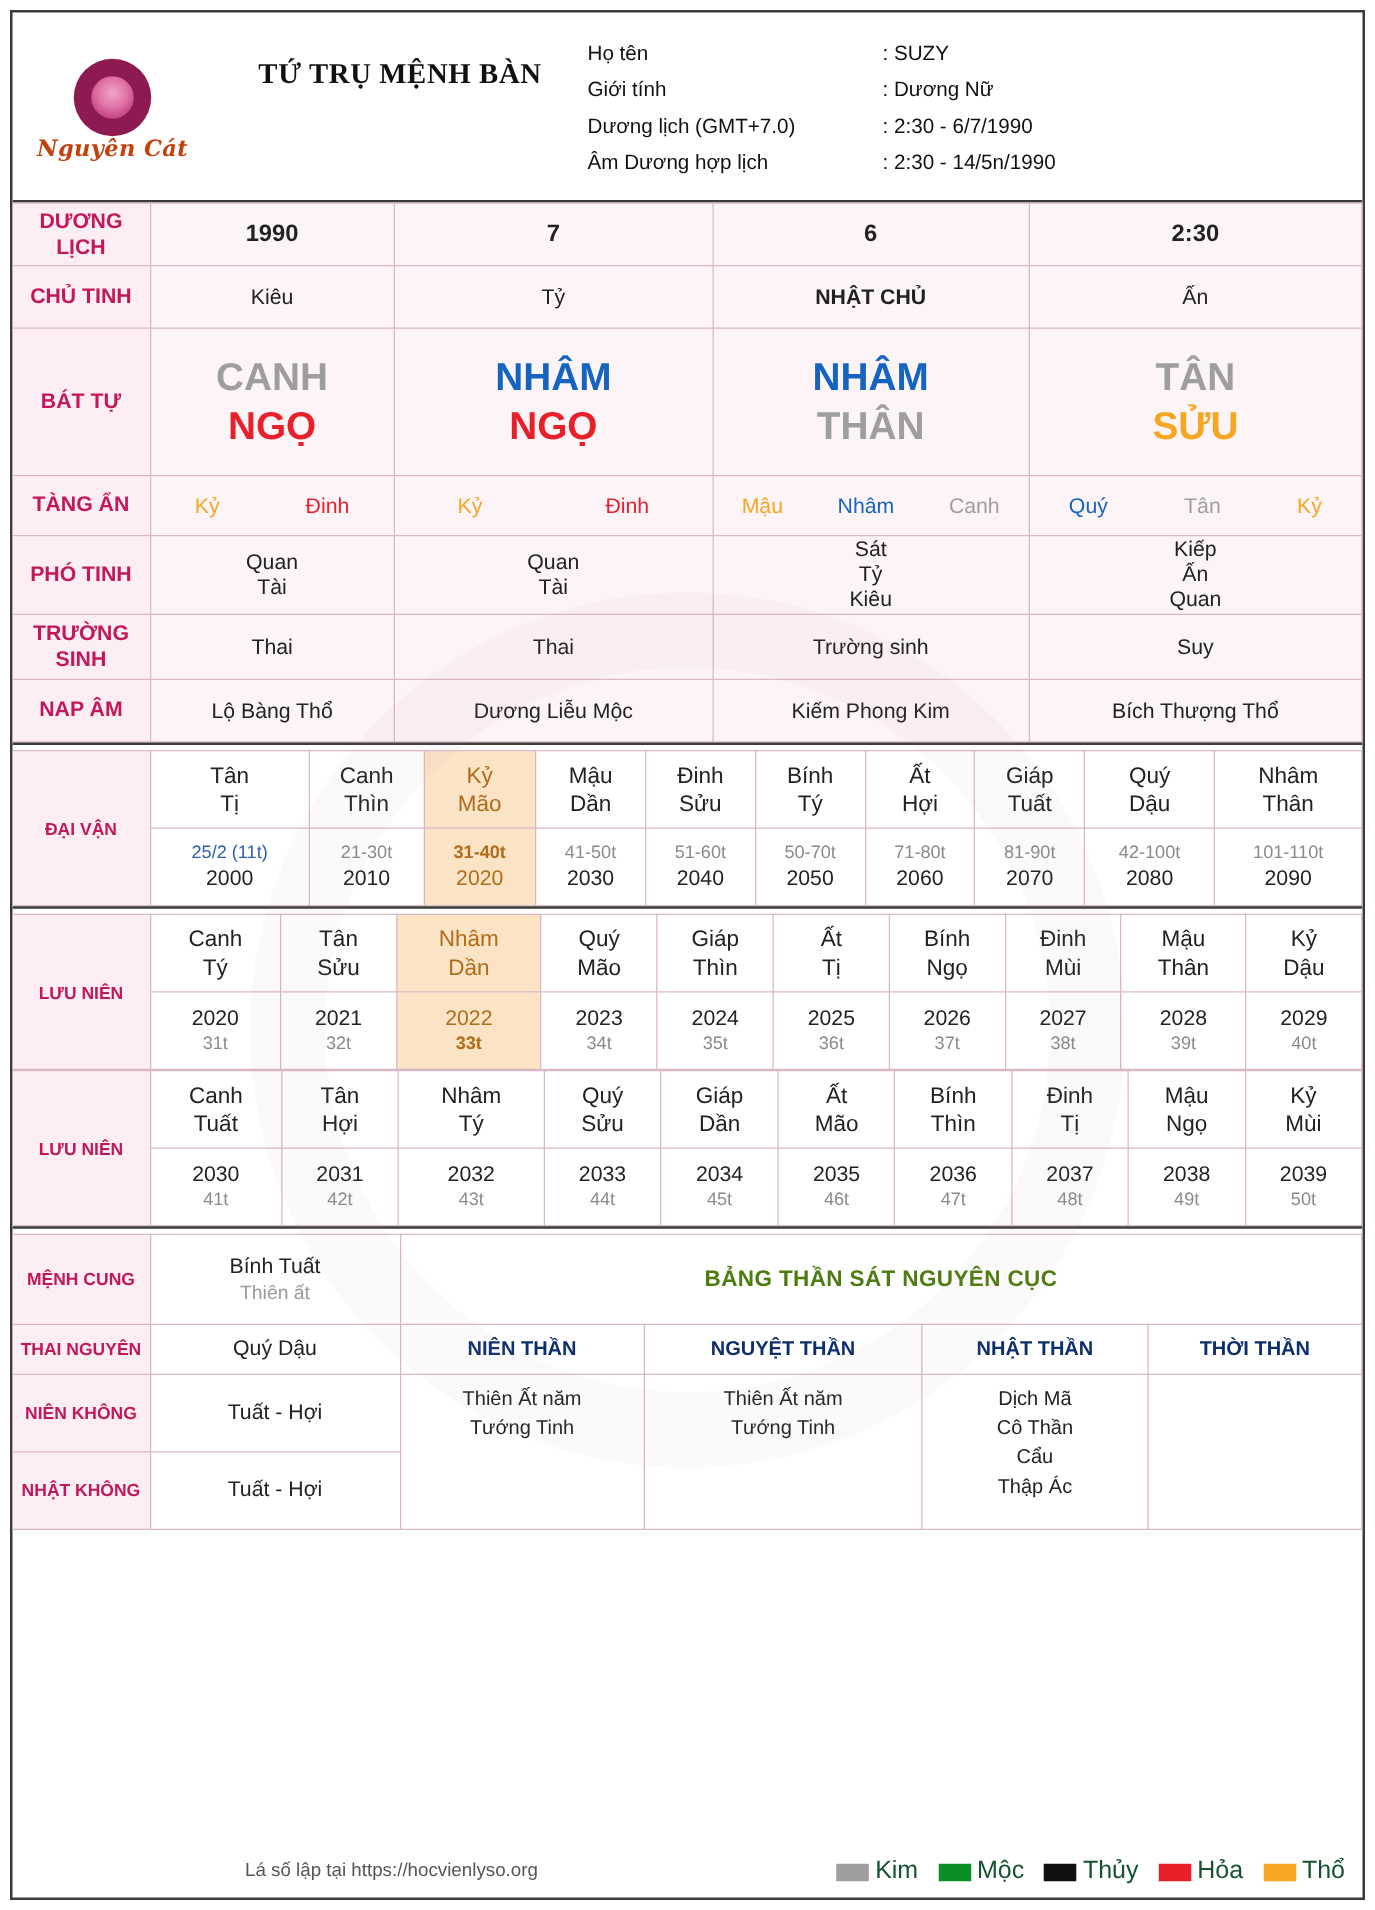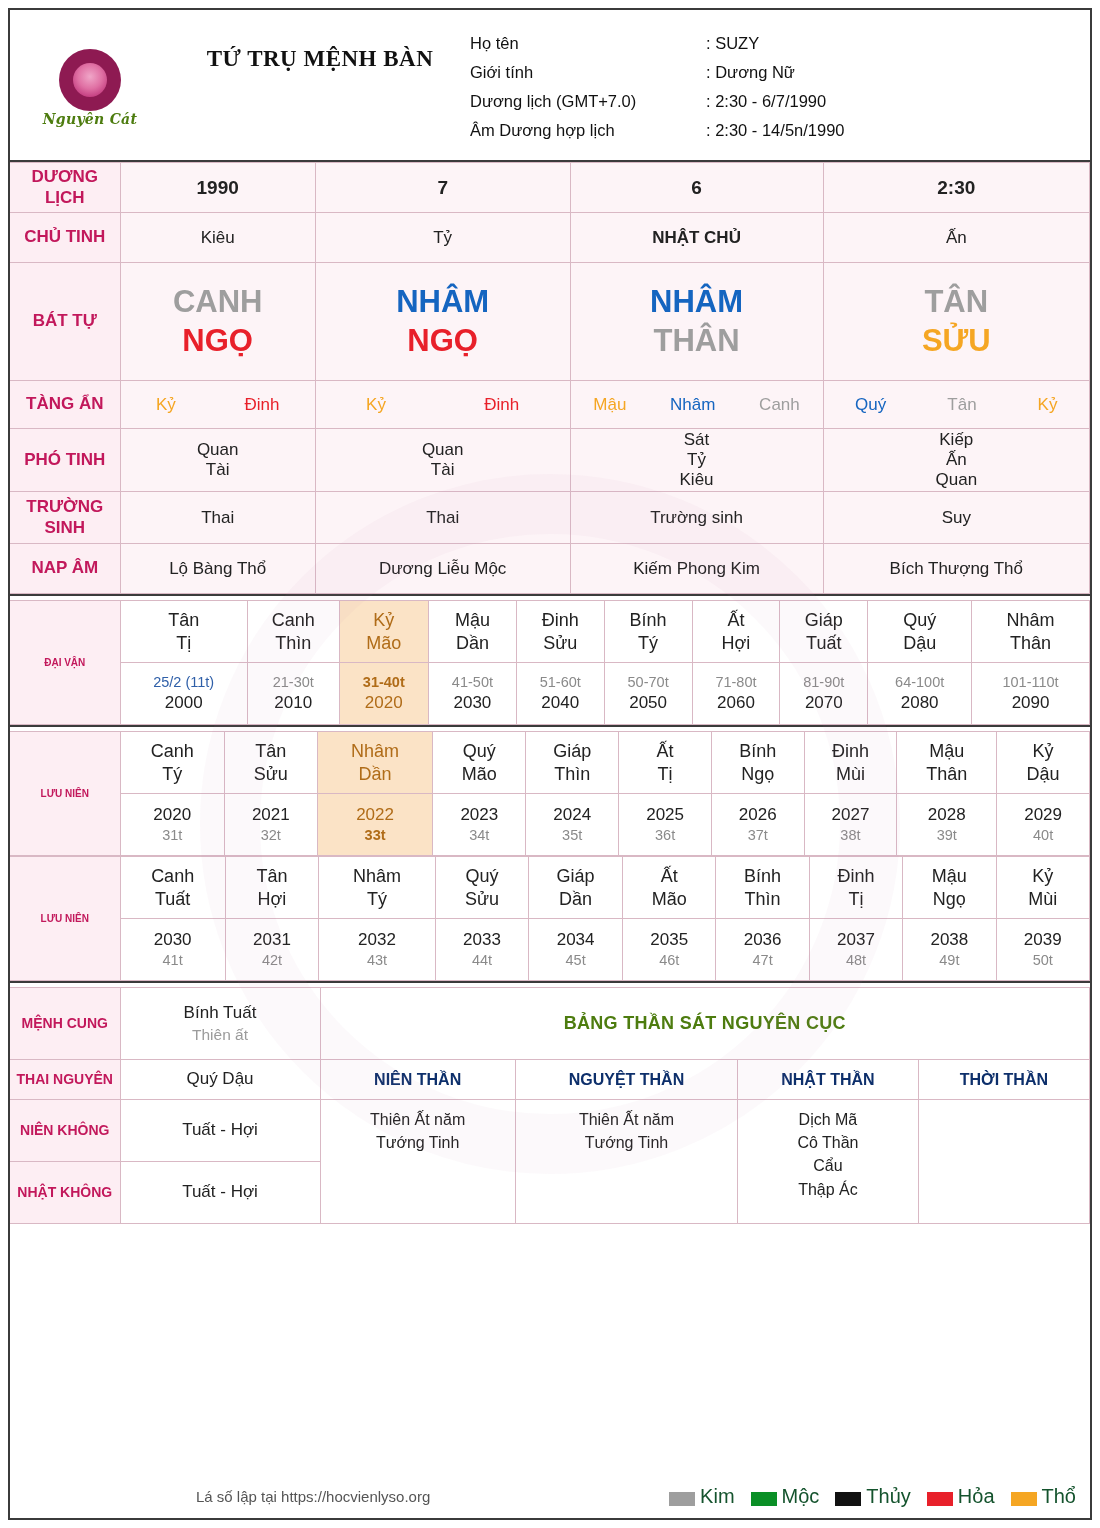--- a/index.html
+++ b/index.html
@@ -38,22 +38,22 @@
     position: relative;
   }
   .logo-circle .petals {
     width: 34px; height: 34px; border-radius: 50%;
     background: radial-gradient(circle at 50% 40%, #f0a6c8 0%, #e071a4 45%, #c23b7e 80%);
   }
   .logo-text {
     margin-top: 0;
     font-family: "DejaVu Serif", serif;
     font-style: italic;
-    font-size: 14px;
-    color: #4d7c0f;
+    font-size: 18px;
+    color: #c2410c;
     font-weight: bold;
     letter-spacing: .3px;
   }
   .title-box {
     width: 300px;
     display: flex; align-items: center; justify-content: center;
     padding-bottom: 52px;
   }
   .title-box .t {
     font-size: 23px; font-weight: bold; letter-spacing: .5px;
@@ -112,21 +112,21 @@
   .dv td { text-align:center; }
   .dv .name { font-size: 18px; line-height: 1.25; height: 62px; }
   .dv .yr { font-size: 17px; line-height: 1.3; height: 62px; }
   .dv .age { color:#8a8a8a; font-size: 14.5px; display:block; }
   .dv .age.first { color:#2f5fa8; font-size: 14.5px; }
   .hl { background: #fbe3c6 !important; color:#b06c18; }
   .hl .age { color:#b06c18;font-weight:bold; }
 
   .lbl-vert {
     width: 110px; background:#fdeef3; color:#c2185b; font-weight:bold;
-    font-size: 10px; text-align:center; border-left:none;
+    font-size: 14px; text-align:center; border-left:none;
   }
 
   
   .bot td { text-align:center; }
   .bot .lcell { font-size: 17px; line-height:1.35; }
   .bot .sub { color:#9b9b9b; font-size: 15.5px; }
   .bangtitle {
     font-weight: bold; font-size: 18px; color:#4d7c0f; letter-spacing:.3px;
     height: 44px; text-align:center;
   }
@@ -323,21 +323,21 @@
     </tr>
     <tr>
       <td class="yr"><span class="age first">25/2 (11t)</span><span>2000</span></td>
       <td class="yr"><span class="age">21-30t</span><span>2010</span></td>
       <td class="yr hl"><span class="age">31-40t</span><span>2020</span></td>
       <td class="yr"><span class="age">41-50t</span><span>2030</span></td>
       <td class="yr"><span class="age">51-60t</span><span>2040</span></td>
       <td class="yr"><span class="age">50-70t</span><span>2050</span></td>
       <td class="yr"><span class="age">71-80t</span><span>2060</span></td>
       <td class="yr"><span class="age">81-90t</span><span>2070</span></td>
-      <td class="yr"><span class="age">64-100t</span><span>2080</span></td>
+      <td class="yr"><span class="age">42-100t</span><span>2080</span></td>
       <td class="yr"><span class="age">101-110t</span><span>2090</span></td>
     </tr>
   </tbody>
     </table>
 
   <div style="height:6px;border-top:2px solid #3b3b3b;"></div>
 
   <table class="sec dv">
     <tbody>
         <tr>

